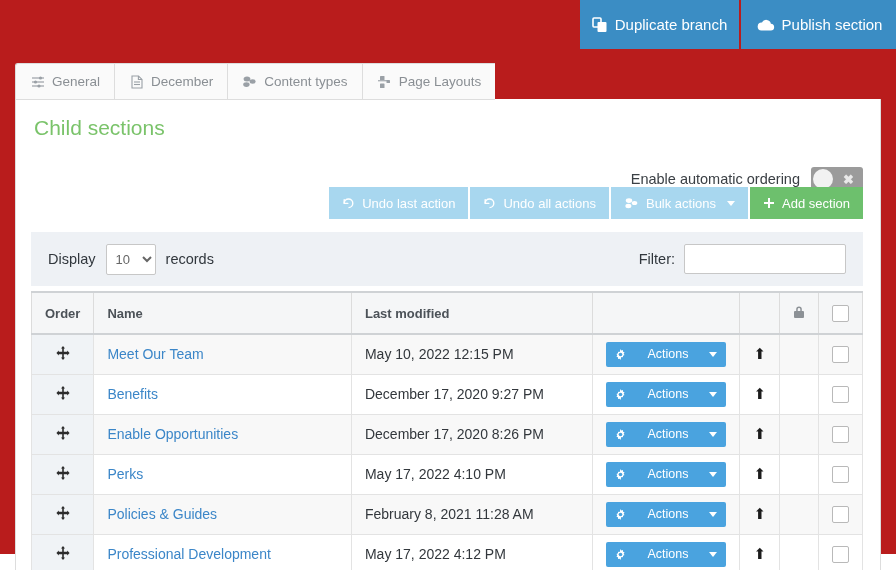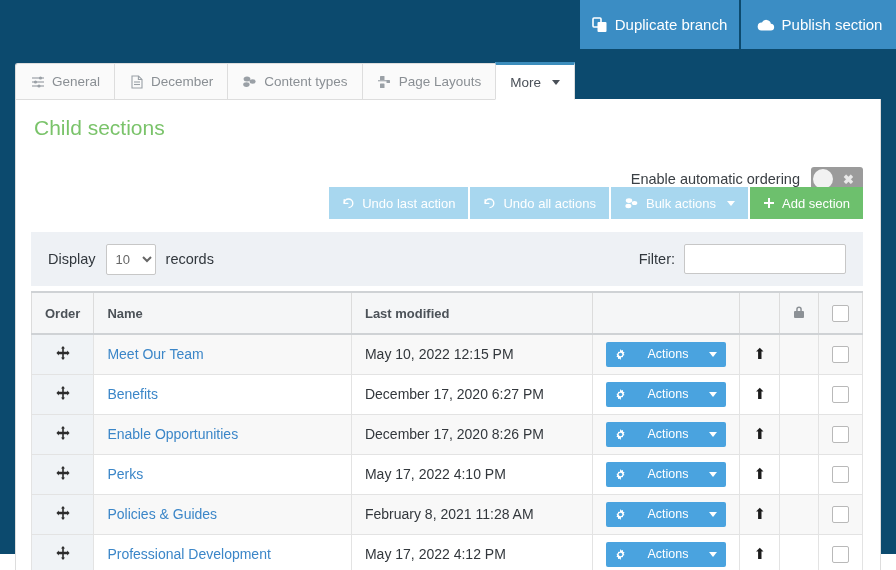--- a/index.html
+++ b/index.html
@@ -3,21 +3,21 @@
 <meta charset="utf-8">
 <style>
   * { box-sizing: border-box; }
   html, body {
     margin: 0; padding: 0;
     width: 896px; height: 570px;
     background: #ffffff;
     font-family: "Liberation Sans", sans-serif;
     overflow: hidden;
   }
-  .page { position: relative; width: 896px; height: 554px; background:#0c4a6e; }
+  .page { position: relative; width: 896px; height: 554px; background:#b91c1c; }
 
   
   .top-actions {
     position: absolute; top: 0; left: 580px;
     display: flex; gap: 2px;
   }
   .btn {
     display: inline-flex; align-items: center; justify-content: center;
     gap: 7px;
     border: none; outline: none; cursor: pointer;
@@ -286,24 +286,20 @@
     <div class="tab">
       <span class="tab-ico">
         <svg width="14" height="14" viewBox="0 0 14 14" fill="#9aa0a6">
           <rect x="3" y="1" width="4.5" height="4" rx="0.6"></rect>
             <rect x="3" y="8.5" width="4.5" height="4.5" rx="0.6"></rect>
           <rect x="9.5" y="5" width="3.5" height="3" rx="0.6"></rect>
             <rect x="1" y="5.2" width="11" height="1.1"></rect>
         </svg>
       </span>
       <span>Page Layouts</span>
-    </div>
-    <div class="tab active">
-      <span>More</span>
-      <span class="caret"></span>
     </div>
   </div>
 
   <div class="panel">
 
     <div class="panel-title">Child sections</div>
 
     <div class="order-row">
       <span class="order-label">Enable automatic ordering</span>
       <div class="toggle">
@@ -417,21 +413,21 @@
         </tr>
         <tr>
           <td class="c-order">
             <span class="move-ico">
               <svg width="14" height="14" viewBox="0 0 14 14" fill="#2b2b2b">
                   <path d="M7 0 9 2.4H7.8v3.4h3.4V4.6L13.6 7l-2.4 2.4V8.2H7.8v3.4H9L7 14l-2-2.4h1.2V8.2H2.8v1.2L.4 7l2.4-2.4v1.2h3.4V2.4H5z"></path>
                 </svg>
             </span>
           </td>
           <td><a class="sec-link" href="#">Benefits</a></td>
-          <td>December 17, 2020 6:27 PM</td>
+          <td>December 17, 2020 9:27 PM</td>
           <td class="c-act">
             <button class="btn-actions">
               <span>
                 <svg width="11" height="11" viewBox="0 0 12 12" fill="#fff">
                     <path d="M6 0l.9 1.5 1.7-.3.2 1.7 1.6.7-.9 1.5.9 1.5-1.6.7-.2 1.7-1.7-.3L6 12l-.9-1.5-1.7.3-.2-1.7-1.6-.7.9-1.5-.9-1.5 1.6-.7.2-1.7 1.7.3z"></path>
                     <circle cx="6" cy="6" r="2" fill="#4aa3df"></circle>
                   </svg>
               </span>
               <span>Actions</span>
               <span class="caret"></span>

